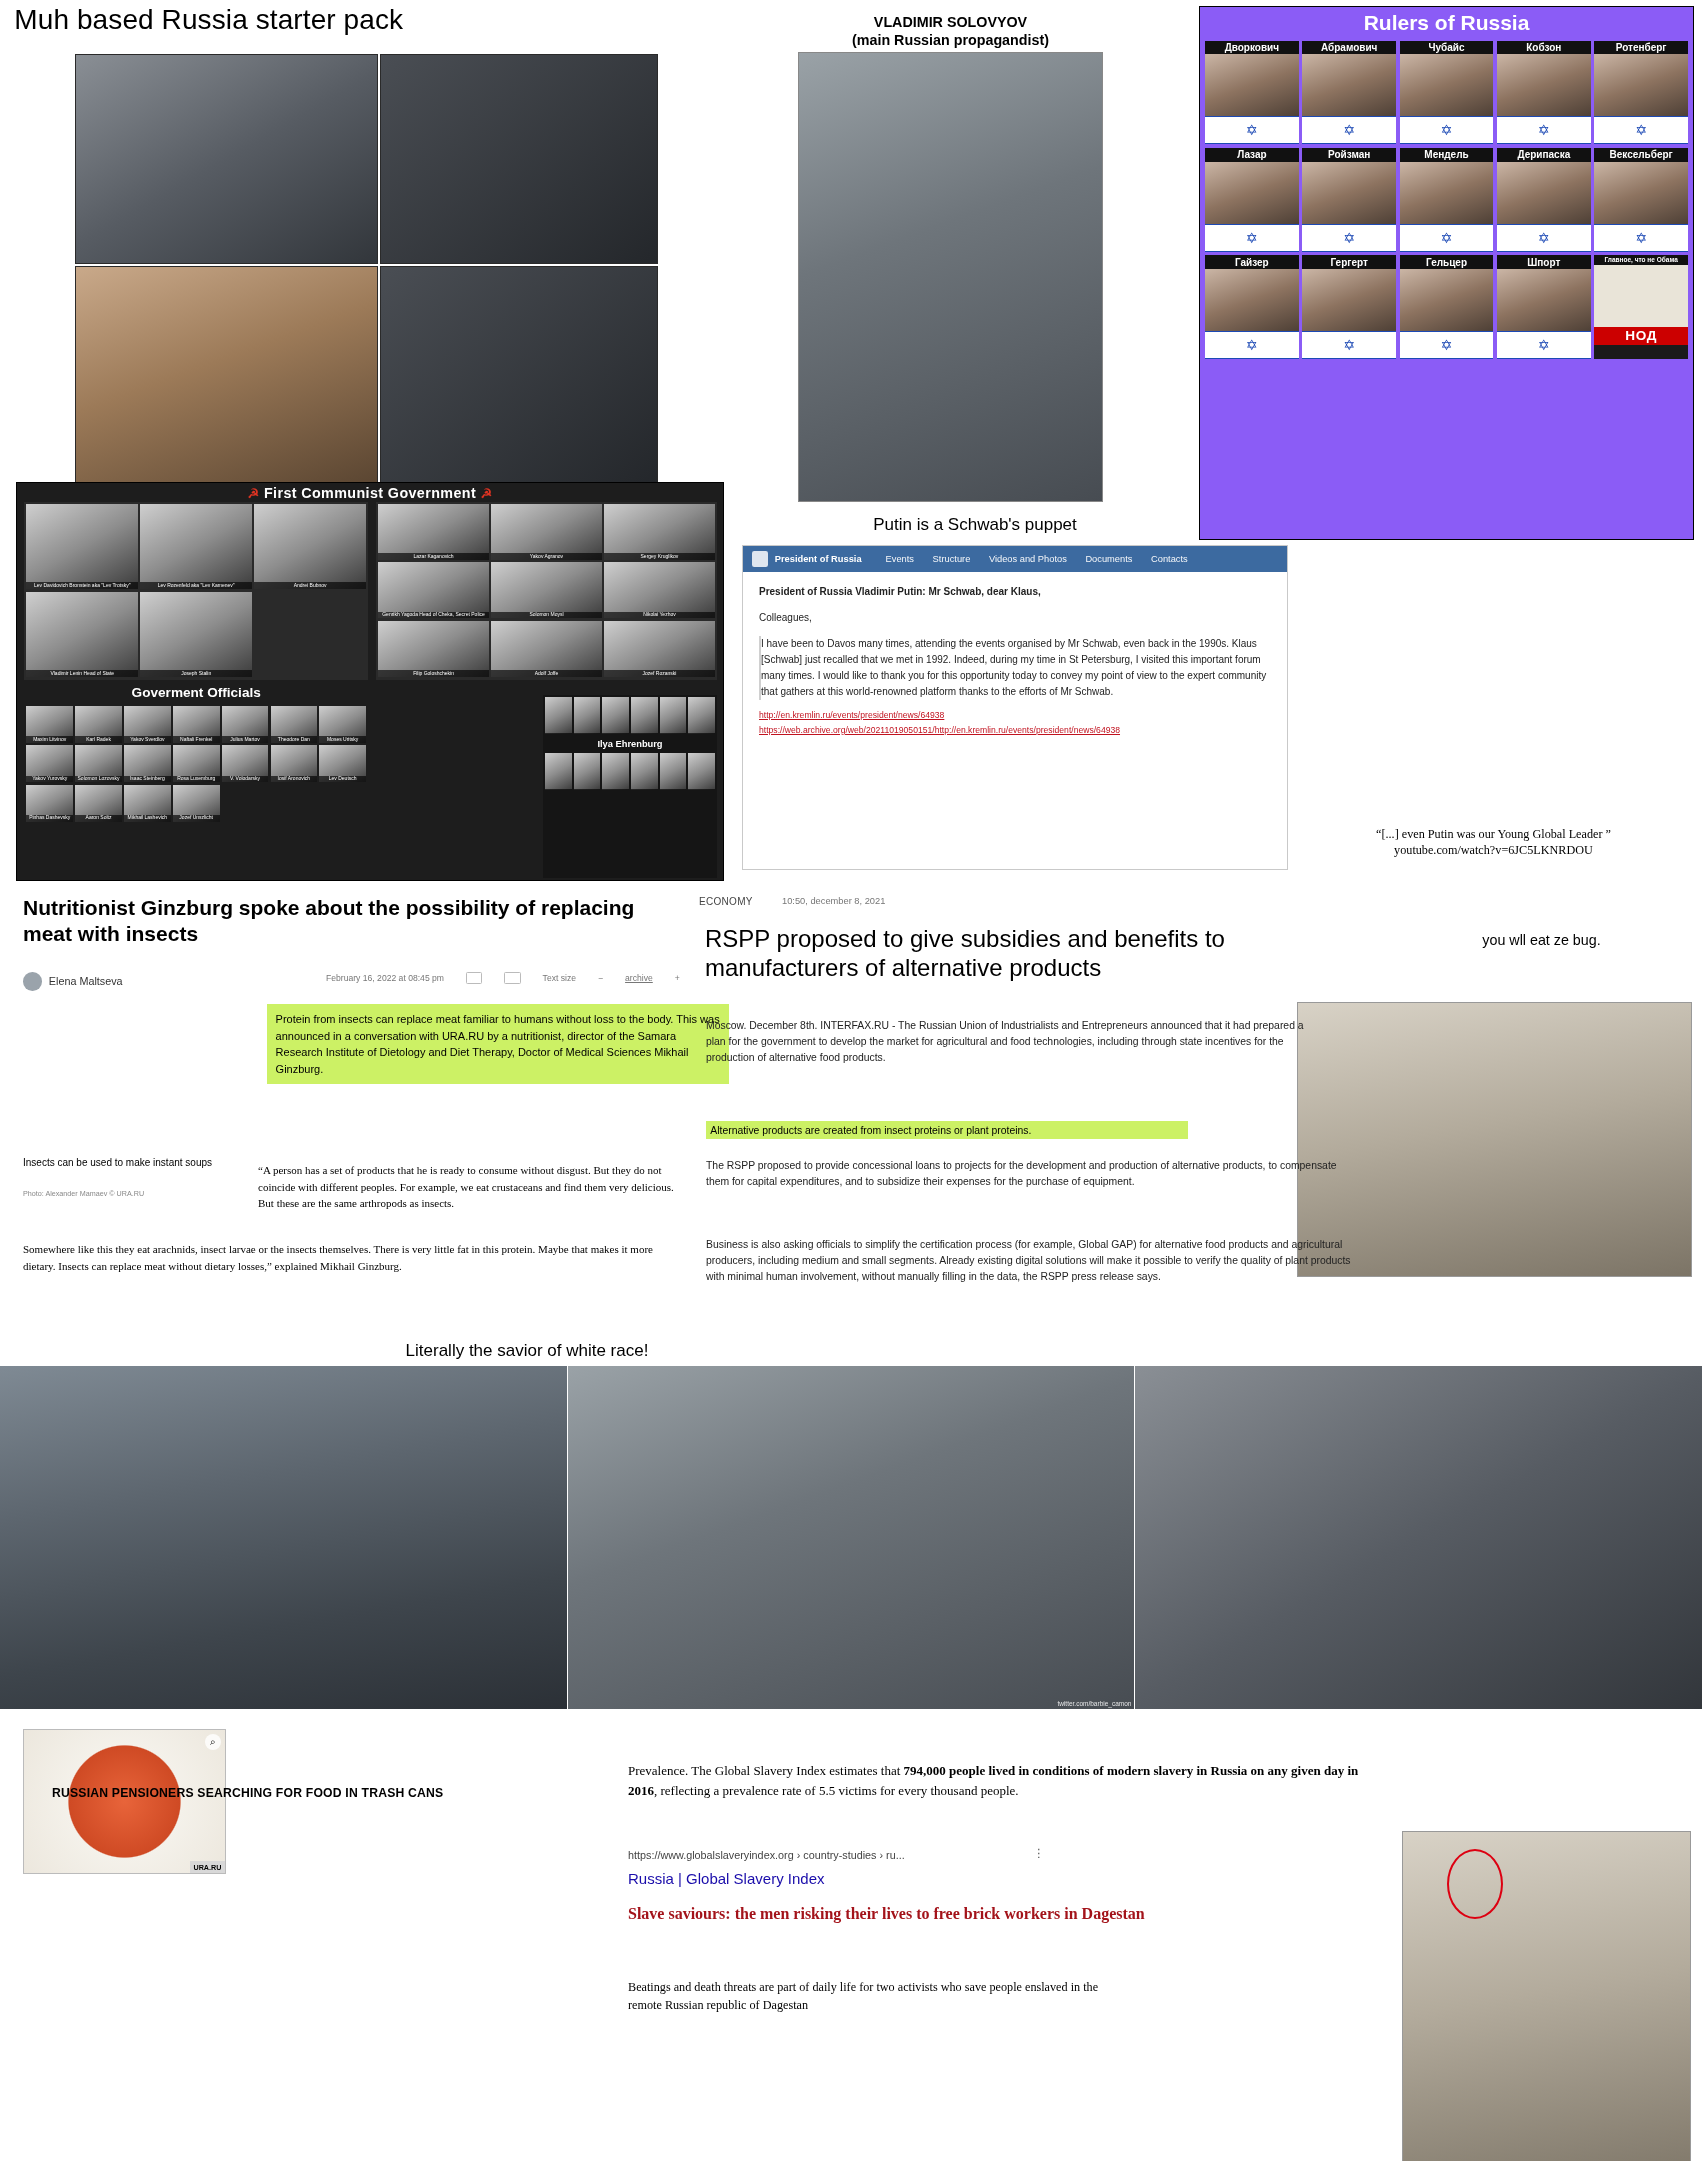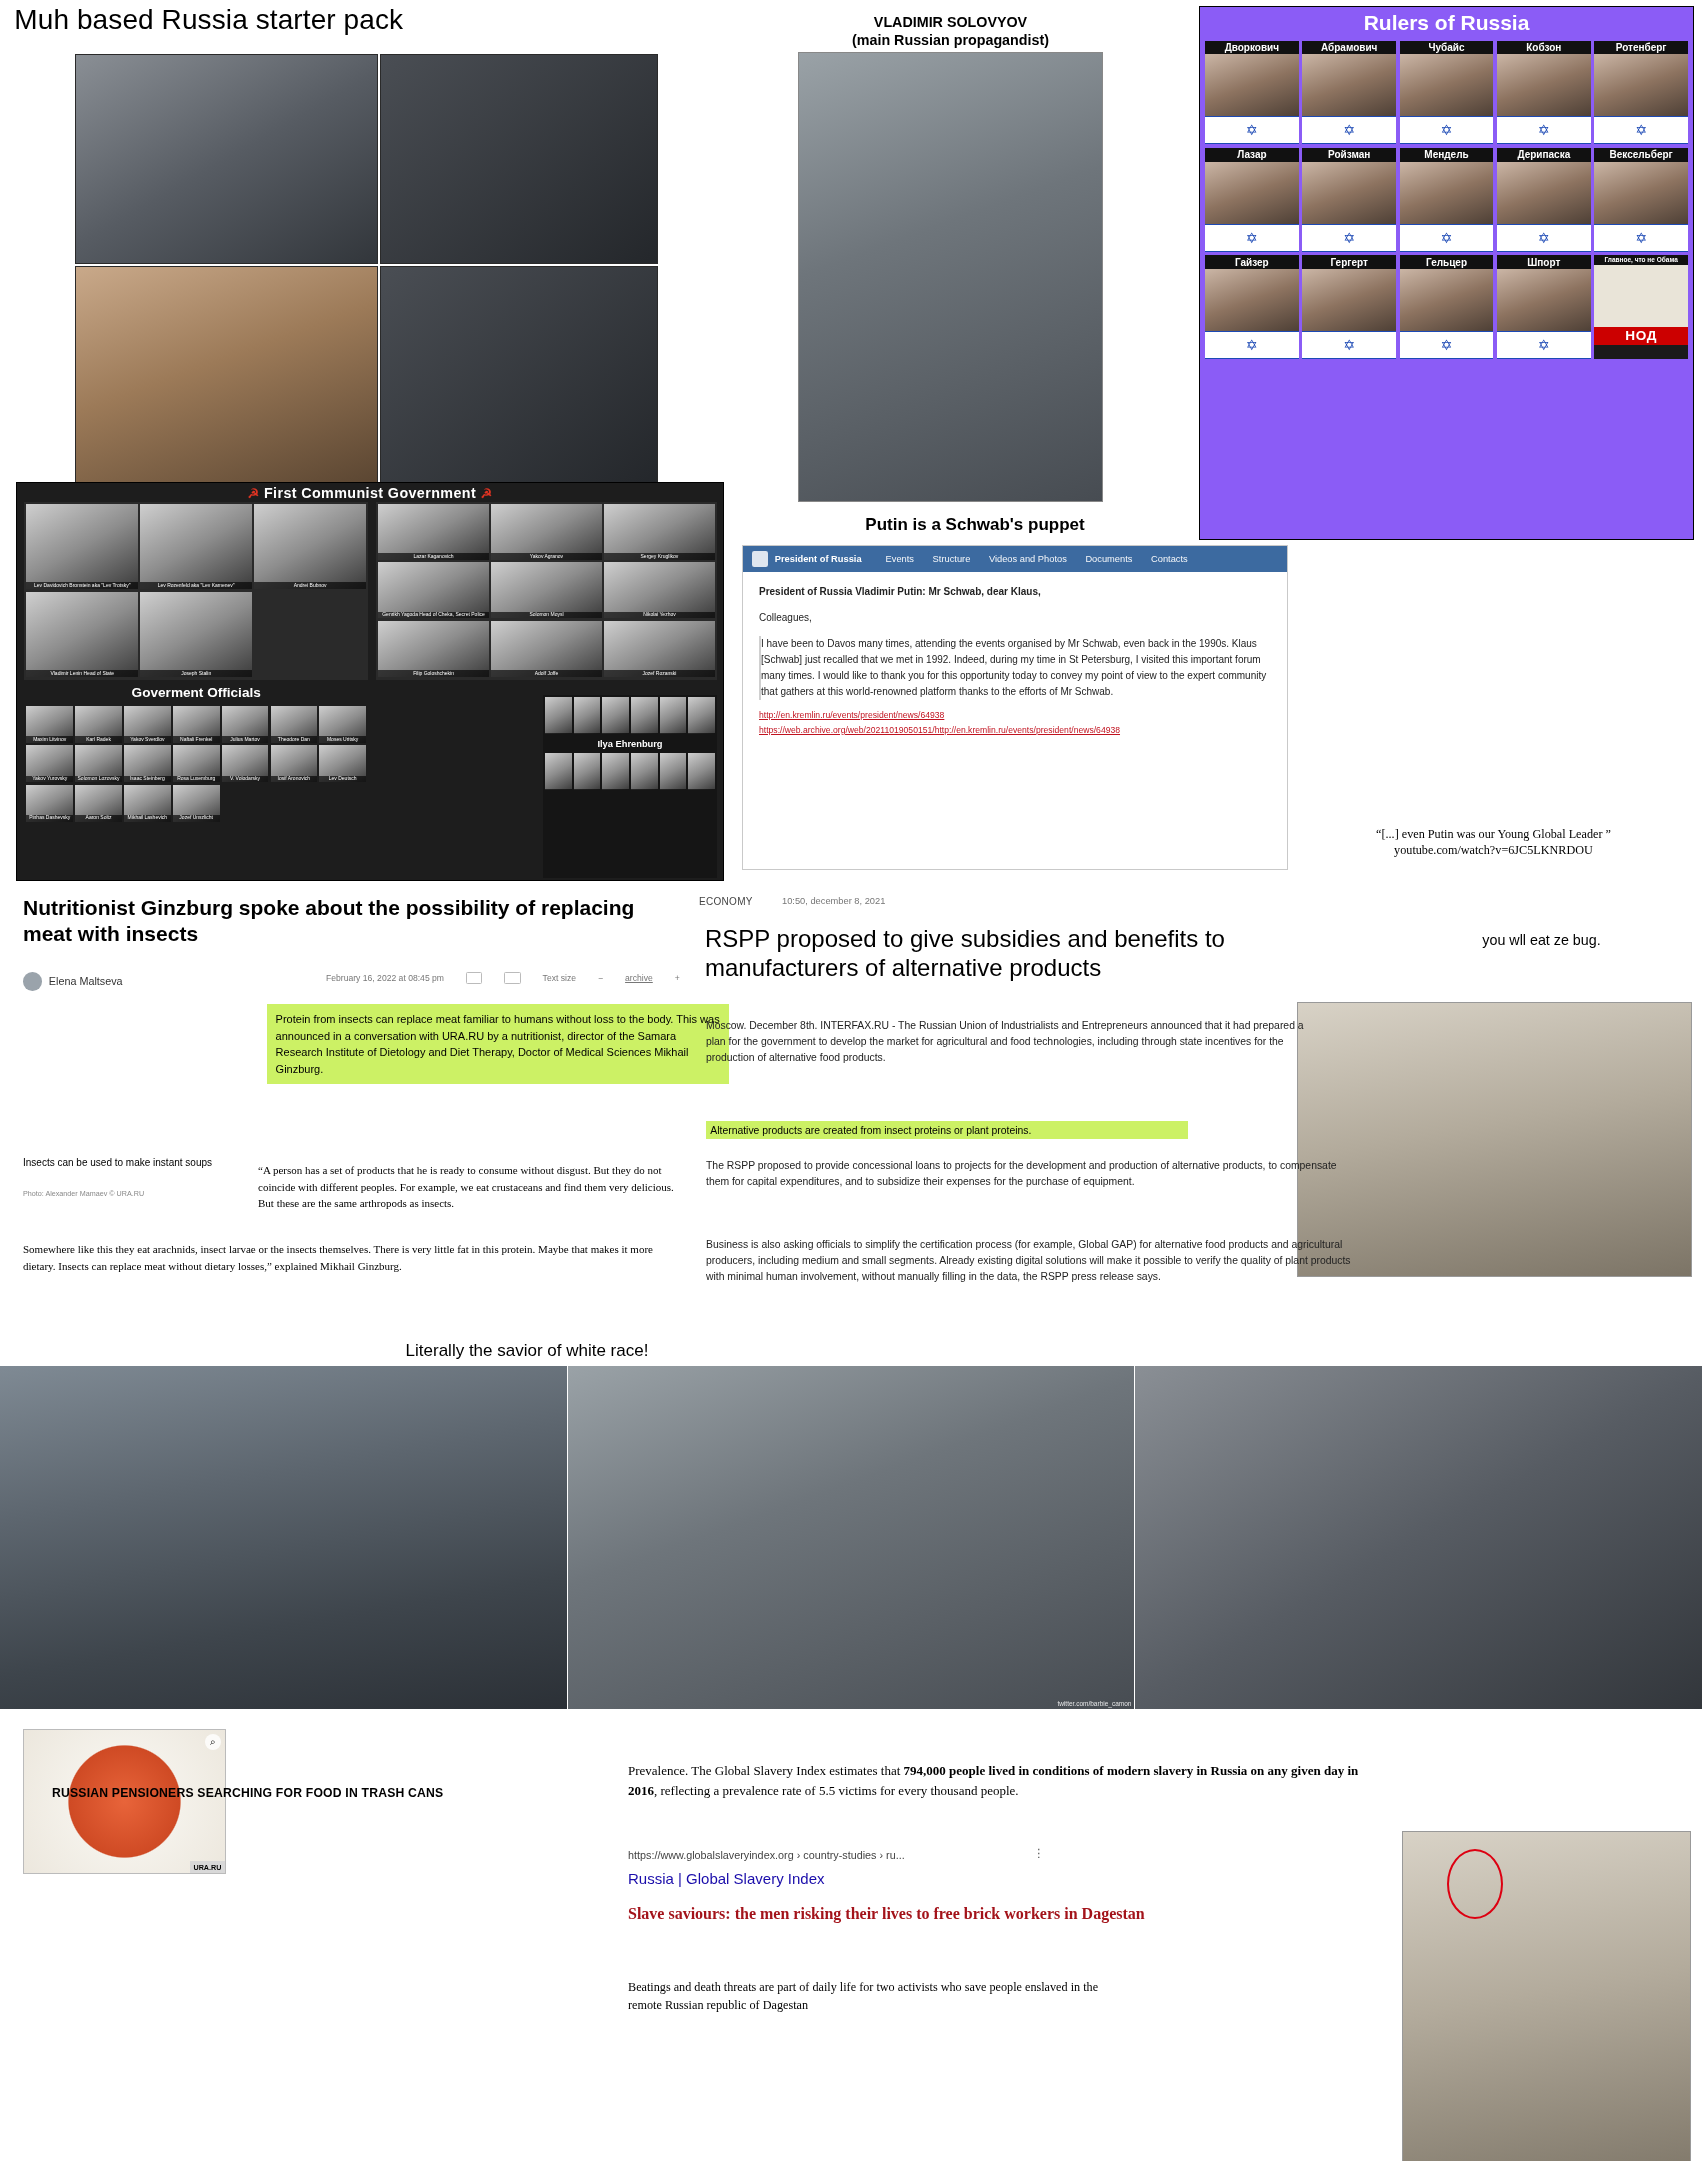--- a/index.html
+++ b/index.html
@@ -67,21 +67,21 @@
   .pravda { position:absolute; left: 359px; top: 202px; width: 161px; height: 183px; background:#f0ece3; }
   .pravda-hdr { background:#000; color:#fff; font-weight:bold; font-size:15px; text-align:center; letter-spacing:0.7px; padding:1.4px 0; }
   .pravda-hdr .star { color:#e33; }
   .pravda-sub { text-align:center; font-weight:bold; font-size:9.3px; padding:2.2px 0 2.9px; }
   .pravda-list { font-size:8px; padding: 0 0 0 18.6px; line-height:1.6; }
   .ehren { position:absolute; left: 526px; top: 212px; width: 174px; height: 183px; background:#151515; }
   .ehren-name { color:#fff; text-align:center; font-size:9.3px; font-weight:bold; padding:2.2px 0; }
   .ehren-grid { display:grid; grid-template-columns: repeat(6,1fr); gap:1.4px; padding: 1.4px; }
 
   
-  #schwab-title { left: 821px; top: 515px; width: 308px; text-align:center; font-size: 17px; font-weight: bold; }
+  #schwab-title { left: 821px; top: 515px; width: 308px; text-align:center; font-size: 17px; font-weight: normal; }
   #kremlin { left: 742px; top: 545px; width: 544px; height: 323px; background: #fff; border: 0.7px solid #c9c9c9; }
   .kremlin-bar { height: 26px; background: #3c6aa0; display:flex; align-items:center; color:#fff; font-size:9.3px; }
   .kremlin-bar .crest { width: 16px; height: 16px; margin: 0 7.2px 0 8.6px; border-radius: 2.2px; background: #dfe6ef; }
   .kremlin-bar .site { font-weight: bold; margin-right: 24px; }
   .kremlin-bar .mi { margin-right: 18.6px; opacity: .95; }
   .kremlin-body { padding: 11.5px 16px 5.7px; font-size: 10px; line-height: 1.6; color: #222; }
   .kremlin-quote { border-left: 2.2px solid #d0d0d0; padding-left: 0; }
   .kremlin-link { color:#c1121f; font-size: 8.6px; line-height: 1.7; text-decoration: underline; }
   #putin-meeting { left: 1297px; top: 552px; width: 393px; height: 273px; border: 0.7px solid #999; }
   #putin-cap { left: 1297px; top: 826px; width: 393px; text-align:center; font-size: 12.2px; line-height:1.35; font-family: "Liberation Serif", serif; }

